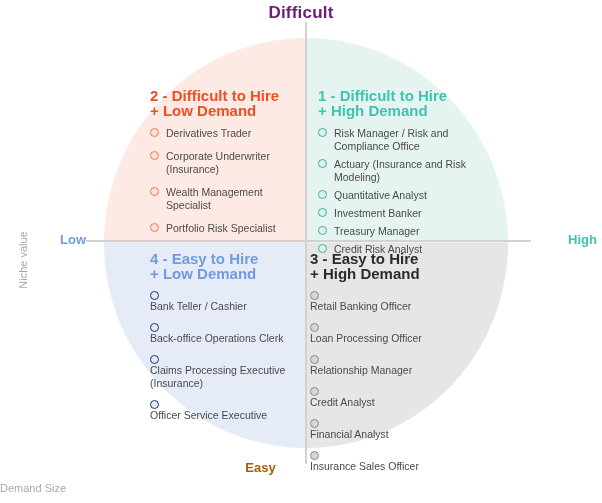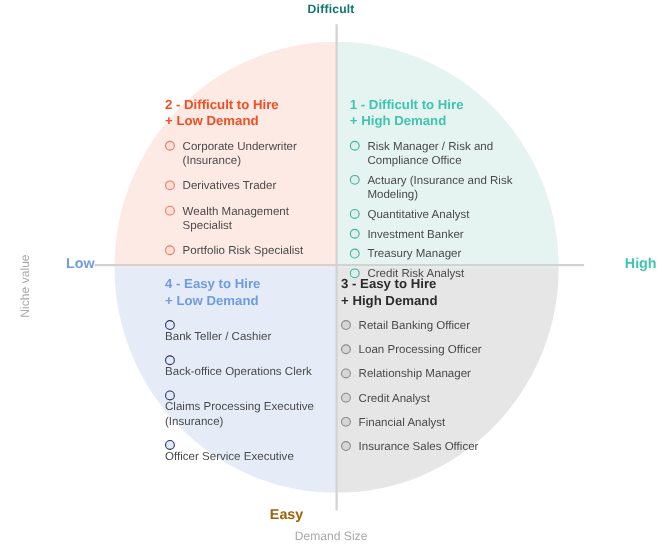--- a/index.html
+++ b/index.html
@@ -38,31 +38,31 @@
     position:absolute;
     left:86px; top:240px;
     width:445px; height:2px;
     background:#d2d2d2;
   }
 
   
   .lbl-difficult{
     position:absolute; top:3px; left:0; width:602px;
     text-align:center;
-    font-size:11px; font-weight:bold; color:#0f766e;
+    font-size:17px; font-weight:bold; color:#701a75;
     letter-spacing:.2px;
   }
   .lbl-easy{
     position:absolute; top:460px; left:0; width:521px;
     text-align:center;
     font-size:13px; font-weight:bold; color:#a16207;
   }
   .lbl-demand{
     position:absolute; top:482px; left:0; width:602px;
-    text-align:center;
+    text-align:left;
     font-size:11px; color:#a8a8a8;
   }
   .lbl-low{
     position:absolute; left:60px; top:232px;
     font-size:13px; font-weight:bold; color:#6f9be0;
   }
   .lbl-high{
     position:absolute; left:528px; top:232px;
     font-size:13px; font-weight:bold; color:#3fc4b0;padding-left:40px;
   }
@@ -73,21 +73,21 @@
     transform:rotate(-90deg);
     transform-origin:50% 50%;
     font-size:11px; color:#a8a8a8;
     text-align:center;
     white-space:nowrap;
   }
 
   
   .qblock{position:absolute;}
   .qtitle{
-    font-size:12px; font-weight:bold;
+    font-size:15px; font-weight:bold;
     line-height:15px;
     margin:0 0 9px 0;
     white-space:pre-line;
   }
   .items{list-style:none;margin:0;padding:0;}
   .item{
     display:flex; align-items:flex-start;
     margin-bottom:7px;
     font-size:10.5px; line-height:13px;
     color:#4a4a4a;
@@ -118,21 +118,21 @@
   
   #q4{left:150px; top:251px; width:160px;}
   #q4 .qtitle{color:#6f9be0;}
   #q4 .bullet{border-color:#27356b;background:#e3e9f6;}
   #q4 .item{margin-bottom:9px;flex-direction:column;}
 
   
   #q3{left:310px; top:251px; width:160px;}
   #q3 .qtitle{color:#2b2b2b;}
   #q3 .bullet{border-color:#8a8a8a;background:#d6d6d6;}
-  #q3 .item{margin-bottom:9px;}
+  #q3 .item{margin-bottom:9px;flex-direction:column;}
 </style>
 </head>
 <body>
 
 <div id="stage">
 
   <div class="circle-wrap">
     <div class="quad tl"></div>
     <div class="quad tr"></div>
     <div class="quad bl"></div>
@@ -148,25 +148,25 @@
   <div class="lbl-low">Low</div>
   <div class="lbl-high">High</div>
   <div class="lbl-niche">Niche value</div>
 
   <div class="qblock" id="q2">
     <div class="qtitle">2 - Difficult to Hire
 + Low Demand</div>
     <ul class="items">
       <li class="item">
           <span class="bullet"></span>
+          <span class="itxt">Derivatives Trader</span>
+        </li>
+      <li class="item">
+          <span class="bullet"></span>
           <span class="itxt">Corporate Underwriter (Insurance)</span>
-        </li>
-      <li class="item">
-          <span class="bullet"></span>
-          <span class="itxt">Derivatives Trader</span>
         </li>
       <li class="item">
           <span class="bullet"></span>
           <span class="itxt">Wealth Management Specialist</span>
         </li>
       <li class="item">
           <span class="bullet"></span>
           <span class="itxt">Portfolio Risk Specialist</span>
         </li>
     </ul>

